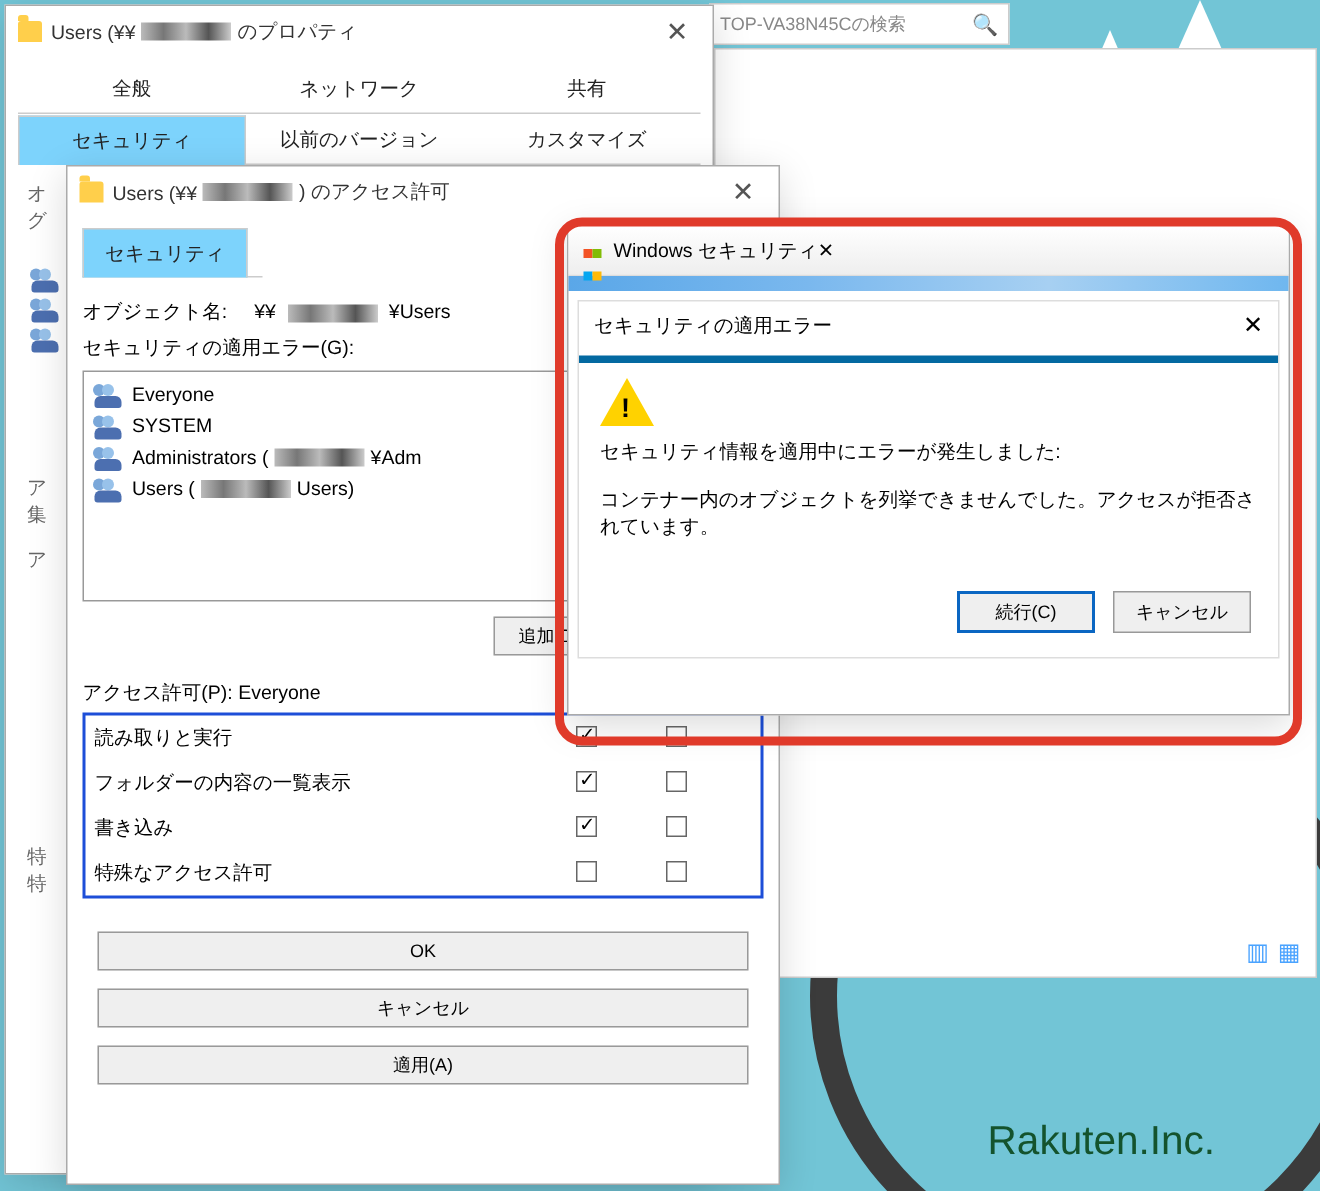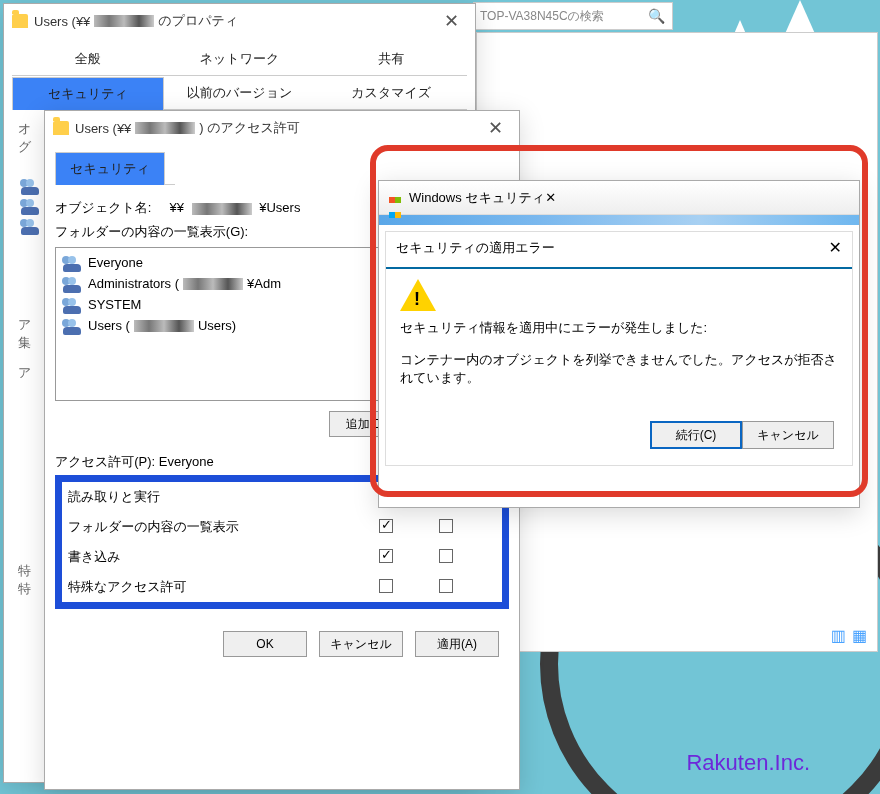--- a/index.html
+++ b/index.html
@@ -1,32 +1,32 @@
 <!DOCTYPE html>
 <html><head>
 <meta charset="utf-8">
 <style>
   * { box-sizing: border-box; font-family: "Yu Gothic UI", "Meiryo", sans-serif; }
   body { margin:0; padding:0; width:880px; height:794px; background:#72c5d6; position:relative; overflow:hidden; }
   .bg-trees { position:absolute; right:20px; top:0; width:180px; height:110px; }
   .bg-circle { position:absolute; right:-40px; bottom:-60px; width:380px; height:380px; border-radius:50%; border:18px solid #3b3b3b; background:transparent; }
-  .bg-brand { position:absolute; right:70px; bottom:18px; color:#6d28d9; font-size:22px; font-weight:400; }
+  .bg-brand { position:absolute; right:70px; bottom:18px; color:#14532d; font-size:27px; font-weight:400; }
   .search-bar { position:absolute; top:2px; left:473px; width:200px; height:28px; background:#fff; border:1px solid #ccc; display:flex; align-items:center; justify-content:space-between; padding:0 6px; font-size:12px; color:#888;}
   .search-bar .mag { font-size:14px; color:#555; }
 
   .win { position:absolute; background:#fff; border:1px solid #aaa; box-shadow:0 6px 24px rgba(0,0,0,.15); }
   .win-title { display:flex; align-items:center; height:34px; padding:0 8px; font-size:13px; color:#333; }
   .win-title .spacer { flex:1; }
   .win-title .close { font-size:18px; color:#555; padding:0 8px; cursor:pointer; }
   .folder-ico { width:16px; height:14px; background:#ffcf4b; border-radius:2px 2px 0 0; margin-right:6px; display:inline-block; position:relative;}
   .folder-ico::before { content:""; position:absolute; top:-4px; left:0; width:7px; height:4px; background:#ffcf4b; border-radius:2px 2px 0 0; }
 
   .tabs { display:flex; border-bottom:1px solid #ccc; }
   .tab { flex:1; text-align:center; font-size:13px; padding:7px 0; border:1px solid transparent; border-bottom:none; color:#222; cursor:pointer;}
-  .tab.active { border-color:#ccc; background:#3b82f6; position:relative; top:1px; }
+  .tab.active { border-color:#ccc; background:#7dd3fc; position:relative; top:1px; }
   .tabrow2 .tab { }
 
   .prop-win { left:3px; top:3px; width:473px; height:780px; }
   .prop-body { padding:4px 8px; font-size:13px; }
 
   .perm-win { left:44px; top:110px; width:476px; height:680px; }
   .perm-body { padding:8px 10px; font-size:13px; }
   .label { margin:6px 0; }
   .listbox { border:1px solid #999; background:#fff; min-height:110px; padding:4px;}
   .li-row { display:flex; align-items:center; padding:3px 2px; font-size:13px;}
@@ -36,48 +36,48 @@
   .usr-ico .b { position:absolute; width:18px; height:8px; border-radius:4px 4px 2px 2px; background:#4c6fb0; bottom:-2px; left:1px;}
   .blur { display:inline-block; width:60px; height:12px; background:linear-gradient(90deg,#bbb,#777,#bbb,#555,#ccc); margin:0 4px; vertical-align:middle; filter:blur(.4px);}
   .btnrow { display:flex; gap:12px; justify-content:flex-end; margin-top:10px;}
   .btn { min-width:84px; height:26px; border:1px solid #999; background:#efefef; font-size:12px; cursor:pointer;}
   .btn.primary { border:2px solid #0a66c2; }
   .perm-table { margin-top:16px; }
   .perm-head { display:flex; font-size:13px; }
   .perm-head .pn { flex:1; }
   .perm-head .pc { width:60px; text-align:center; }
   .perm-head .sc { width:20px; }
-  .perm-body-box { border:7px solid #1d4ed8; margin-top:4px; }
+  .perm-body-box { border:2px solid #1d4ed8; margin-top:4px; }
   .perm-row { display:flex; align-items:center; padding:6px 6px; font-size:13px;}
   .perm-row .pn { flex:1; }
   .perm-row .pc { width:60px; text-align:center; }
   .perm-row .sc { width:20px; }
   .cb { width:14px; height:14px; border:1px solid #666; display:inline-block; position:relative; background:#fff;}
   .cb.checked::after { content:"✓"; position:absolute; top:-3px; left:1px; font-size:13px; color:#000;}
 
-  .bottom-actions { display:flex; gap:12px; justify-content:flex-end; padding:14px 20px; }
+  .bottom-actions { display:flex; gap:12px; justify-content:flex-end; padding:14px 20px;flex-direction:column; }
 
   .explorer-frame { position:absolute; left:476px; top:32px; width:402px; height:620px; background:#fff; border:1px solid #ccc;}
   .explorer-frame .eicons { position:absolute; right:10px; bottom:6px; display:flex; gap:6px; color:#4aa3ff;}
 
   .redbox { position:absolute; left:370px; top:145px; width:498px; height:352px; border:6px solid #e03a2a; border-radius:18px; pointer-events:none; z-index:60;}
 
-  .sec-win { left:378px; top:180px; width:482px; height:328px; z-index:50; background:#fff;}
+  .sec-win { left:378px; top:149px; width:482px; height:328px; z-index:50; background:#fff;}
   .sec-title { height:34px; display:flex; align-items:center; padding:0 10px; font-size:13px; background:linear-gradient(#fff,#eee); border-bottom:1px solid #ddd;}
   .sec-title .flag { width:14px; height:14px; margin-right:6px; display:inline-block; }
   .sec-title .flag .r{display:inline-block;width:6px;height:6px;}
   .sec-gradient { height:10px; background:linear-gradient(90deg,#5aa7e8,#7ab8ee,#a7d0f2,#6fb7ef);}
   .err-panel { margin:6px; border:1px solid #ddd;}
-  .err-head { display:flex; align-items:center; justify-content:space-between; padding:6px 10px 10px; font-size:13px; border-bottom:2px solid #0369a1;}
+  .err-head { display:flex; align-items:center; justify-content:space-between; padding:6px 10px 10px; font-size:13px; border-bottom:5px solid #0369a1;}
   .err-body { display:flex; padding:10px 14px; font-size:13px;flex-direction:column;}
   .warn-ico { width:36px; height:36px; margin-right:14px; }
   .warn-tri { width:0;height:0;border-left:18px solid transparent;border-right:18px solid transparent;border-bottom:32px solid #ffd200; position:relative;}
   .warn-tri::after{content:"!"; position:absolute; left:-4px; top:10px; font-size:18px; font-weight:bold; color:#000;}
   .err-text p { margin:4px 0 14px; }
-  .err-actions { display:flex; justify-content:flex-end; padding:10px 18px 16px;}
+  .err-actions { display:flex; gap:12px; justify-content:flex-end; padding:10px 18px 16px;}
   .err-actions .btn { min-width:92px; height:28px; }
 
   .dim { color:#666; }
 </style>
 </head>
 <body>
 
 <svg class="bg-trees" viewBox="0 0 180 110">
   <g fill="#ffffff">
     <polygon points="30,90 60,20 90,90"></polygon>
@@ -173,47 +173,47 @@
     </div>
   </div>
   <div class="perm-body">
     <div class="label">
       <span>オブジェクト名:</span>
       &nbsp;&nbsp;&nbsp;
       <span>¥¥</span>
       <span class="blur"></span>
       <span>¥Users</span>
     </div>
-    <div class="label">フォルダーの内容の一覧表示(G):</div>
+    <div class="label">セキュリティの適用エラー(G):</div>
     <div class="listbox">
       <div class="li-row">
           <span class="usr-ico">
             <span class="h1"></span>
             <span class="h2"></span>
             <span class="b"></span>
           </span>
           <span>Everyone</span>
+        </div>
+      <div class="li-row">
+          <span class="usr-ico">
+            <span class="h1"></span>
+            <span class="h2"></span>
+            <span class="b"></span>
+          </span>
+          <span>SYSTEM</span>
         </div>
       <div class="li-row">
           <span class="usr-ico">
             <span class="h1"></span>
             <span class="h2"></span>
             <span class="b"></span>
           </span>
           <span>Administrators (</span>
           <span class="blur"></span>
           <span>¥Adm</span>
-        </div>
-      <div class="li-row">
-          <span class="usr-ico">
-            <span class="h1"></span>
-            <span class="h2"></span>
-            <span class="b"></span>
-          </span>
-          <span>SYSTEM</span>
         </div>
       <div class="li-row">
           <span class="usr-ico">
             <span class="h1"></span>
             <span class="h2"></span>
             <span class="b"></span>
           </span>
           <span>Users (</span>
           <span class="blur"></span>
           <span>Users)</span>

